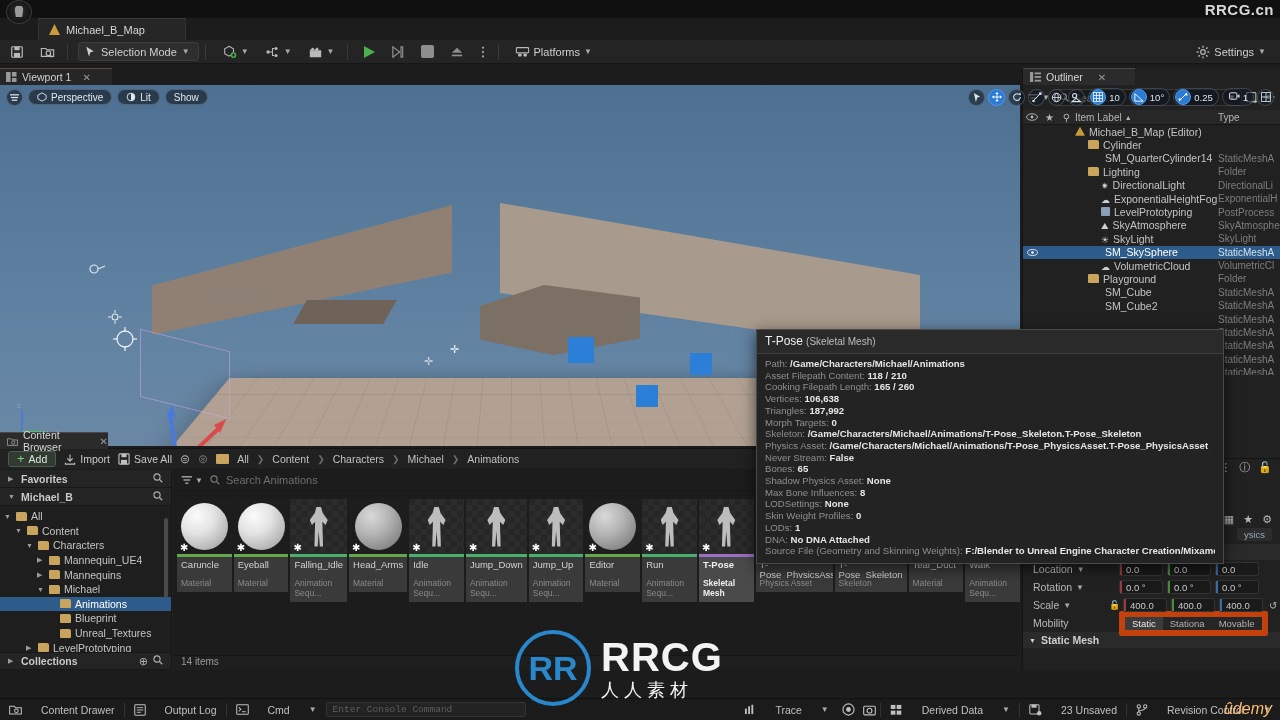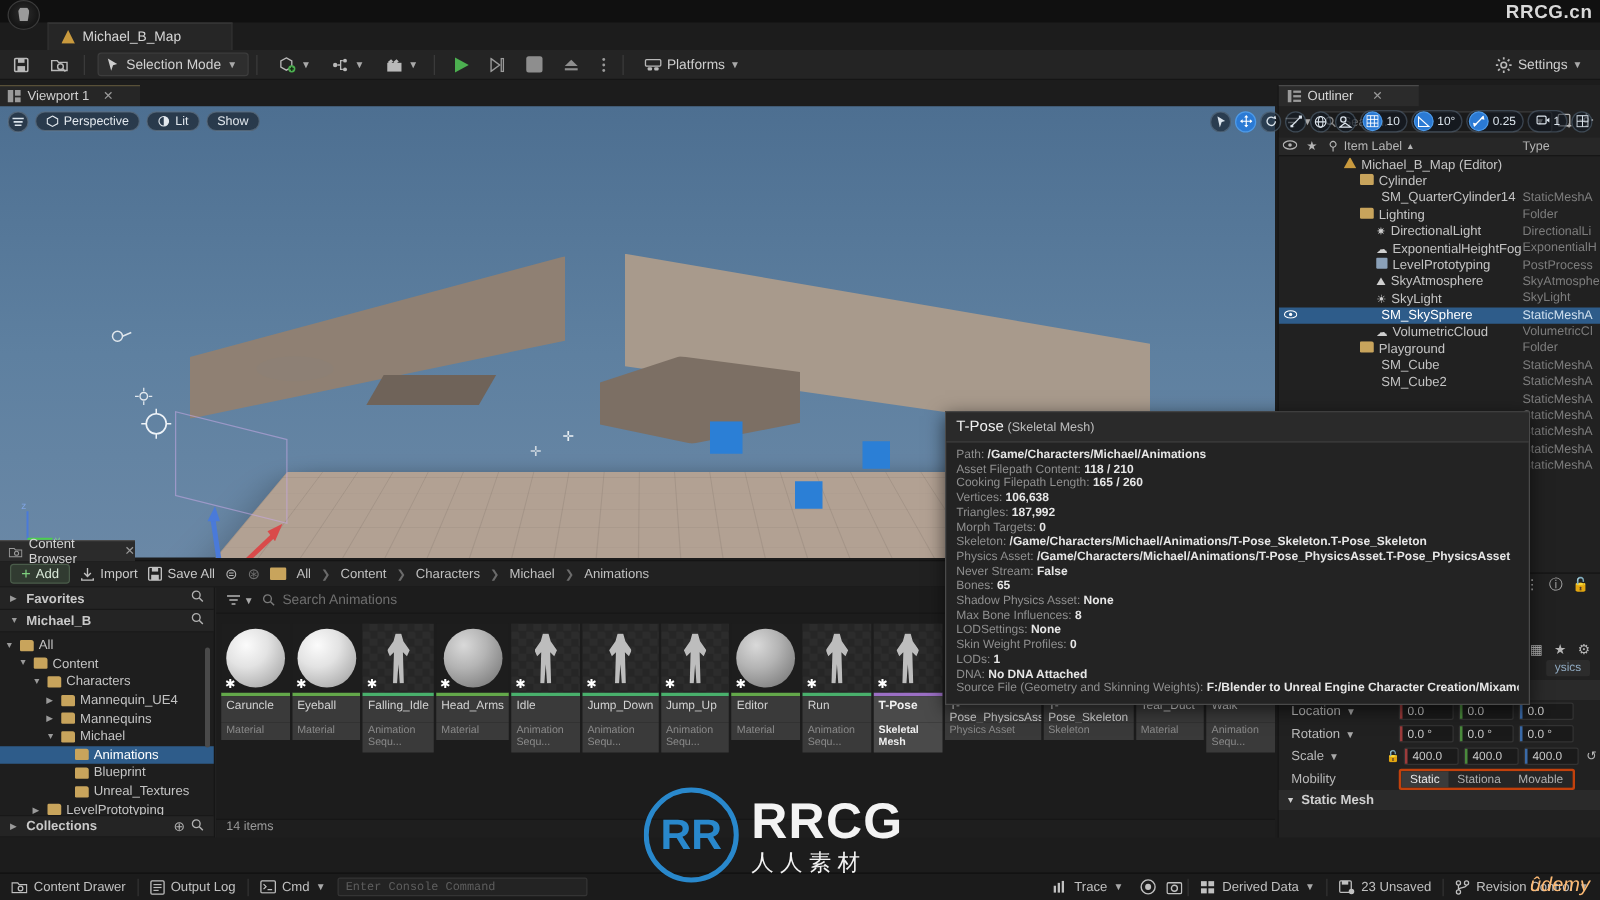--- a/index.html
+++ b/index.html
@@ -91,21 +91,21 @@
   .details { position:absolute; left:1022px; top:458px; width:258px; height:212px; background:#212121;
      border-left:1px solid #141414; border-top:1px solid #141414; }
   .det-sect { display:flex; align-items:center; gap:5px; height:16px; background:#2a2a2a; padding-left:6px;
      font-size:10.5px; color:#cfcfcf; font-weight:bold; }
   .det-row { display:flex; align-items:center; height:18px; padding-left:10px; gap:4px; }
   .det-lab { width:82px; display:flex; align-items:center; gap:4px; font-size:10.5px; color:#b9b9b9; }
   .numbox { width:44px; height:14px; background:#1a1a1a; border:1px solid #333; border-radius:2px;
      font-size:9.5px; color:#c9c9c9; padding-left:6px; display:flex; align-items:center; position:relative;}
   .numbox:before { content:""; position:absolute; left:0; top:0; bottom:0; width:2px; }
   .nx:before{background:#9c3b3b}.ny:before{background:#4a8a3c}.nz:before{background:#3a6aa8}
-  .mob { display:flex; border:2px solid #c2410c; border-radius:2px; overflow:hidden; }
+  .mob { display:flex; border:6px solid #c2410c; border-radius:2px; overflow:hidden; }
   .mob div { font-size:9.5px; padding:1px 7px; color:#b0b0b0; background:#262626; }
   .mob div.act { background:#3b3b3b; color:#e8e8e8; }
 
   
   .cb { position:absolute; left:0; top:448px; width:1020px; height:222px; background:#212121;
      border-top:1px solid #141414; }
   .cb-toolbar { height:21px; display:flex; align-items:center; gap:8px; padding:0 8px; font-size:10.5px;
      color:#c9c9c9; border-bottom:1px solid #1a1a1a; }
   .addbtn { display:flex; align-items:center; gap:4px; background:#313b31; border:1px solid #4a5c4a;
      border-radius:3px; padding:1px 8px; color:#d8e8d8; }
@@ -148,21 +148,21 @@
   .tt-head { padding:4px 8px 5px; border-bottom:1px solid #3d3d3d; background:#2a2a2a; }
   .tt-head b { font-size:12px; color:#f0f0f0; font-weight:normal; }
   .tt-head span { font-size:10px; color:#bdbdbd; }
   .tt-body { padding:4px 8px 6px; }
   .tt-line { font-size:9.6px; line-height:11.7px; color:#8f8f8f; white-space:nowrap; overflow:hidden; }
   .tt-line b { color:#e6e6e6; font-weight:bold; }
 
   
   .statusbar { position:absolute; left:0; bottom:0; width:1280px; height:22px; background:#1b1b1b;
      border-top:1px solid #111; display:flex; align-items:center; font-size:10.5px; color:#c0c0c0; }
-  .sb-btn { display:flex; align-items:center; gap:5px; padding:0 9px; height:22px; }
+  .sb-btn { display:flex; align-items:center; gap:19px; padding:0 9px; height:22px; }
   .sb-sep { width:1px; height:14px; background:#333; }
   .cmdbox { width:200px; height:15px; background:#232323; border:1px solid #343434; border-radius:2px;
      font-family:"Liberation Mono", monospace; font-size:9.5px; color:#5e5e5e; padding-left:6px;
      display:flex; align-items:center; }
   .udemy { position:absolute; right:8px; bottom:2px; font-size:16px; color:#fdba74;font-style:italic; }
 
   
   .wm { position:absolute; left:515px; top:622px; width:260px; height:92px; z-index:40;
         display:flex; align-items:center; gap:10px; pointer-events:none; opacity:.95;}
   .wm-circle { width:76px; height:76px; border-radius:50%; border:4px solid #2b8fd6;

